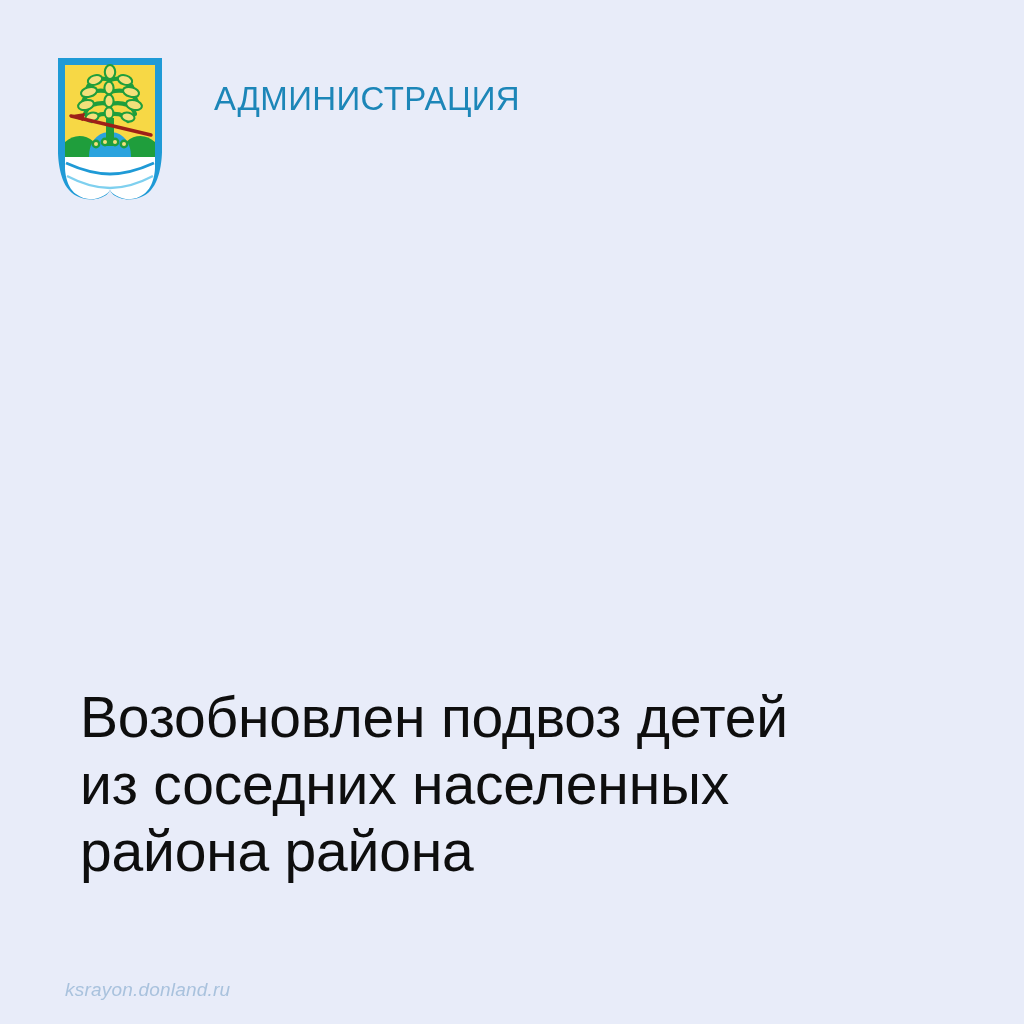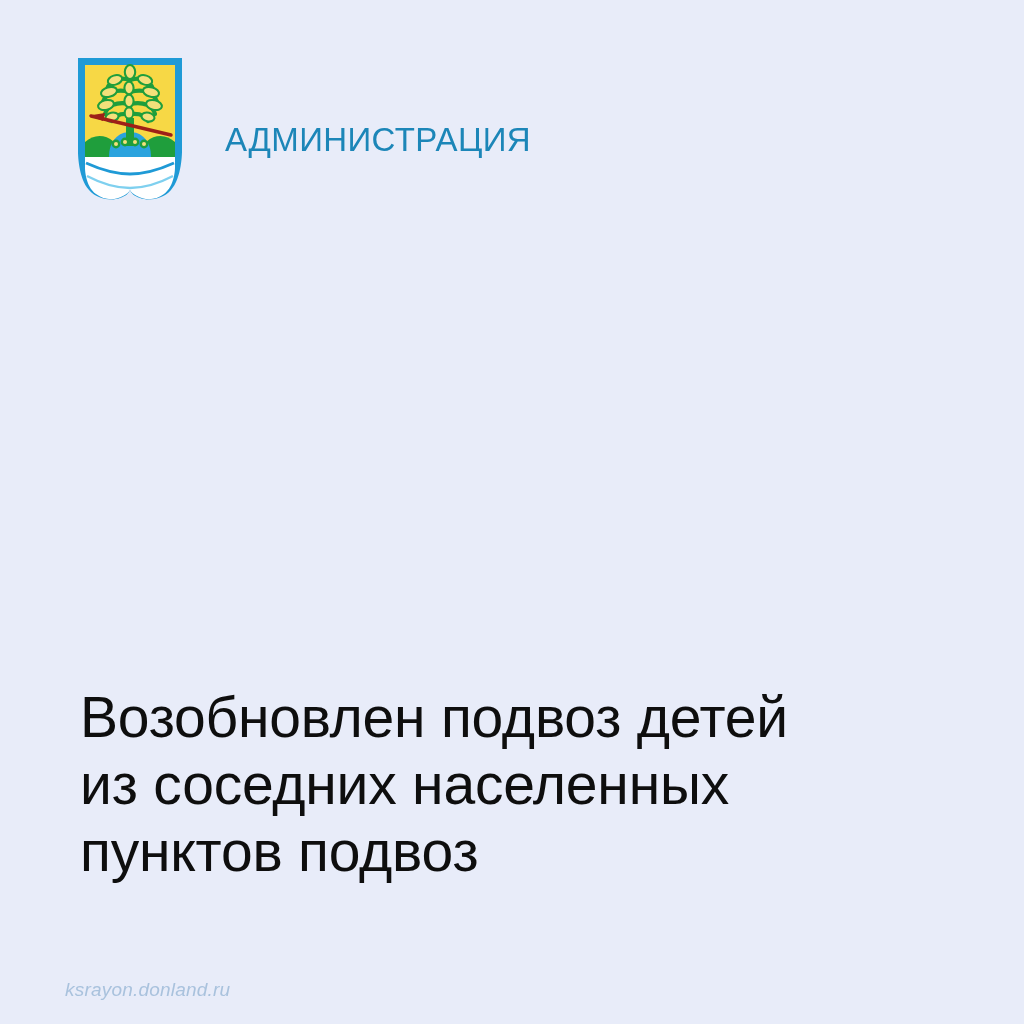--- a/index.html
+++ b/index.html
@@ -18,25 +18,25 @@
 
   #card {
     position: absolute;
     inset: 0;
     background: #e8ecf9;
   }
 
   
   #brand {
     position: absolute;
-    left: 76px;
+    left: 56px;
     top: 56px;
     display: flex;
-    align-items: center;
-    gap: 8px;
+    align-items: flex-start;
+    gap: 17px;
   }
 
   #emblem {
     width: 108px;
     height: 150px;
     flex: 0 0 auto;
     display: block;
   }
 
   #brand-text {
@@ -166,18 +166,18 @@
     </svg>
 
     <div id="brand-text">
       <span class="brand-line">АДМИНИСТРАЦИЯ</span>
     </div>
   </div>
 
   <div id="headline">
     <span class="headline-line">Возобновлен подвоз детей</span>
     <span class="headline-line">из соседних населенных</span>
-    <span class="headline-line">пунктов подвоз</span>
+    <span class="headline-line">района района</span>
   </div>
 
   <div id="footer-url">ksrayon.donland.ru</div>
 
 </div>
 
 </body></html>

